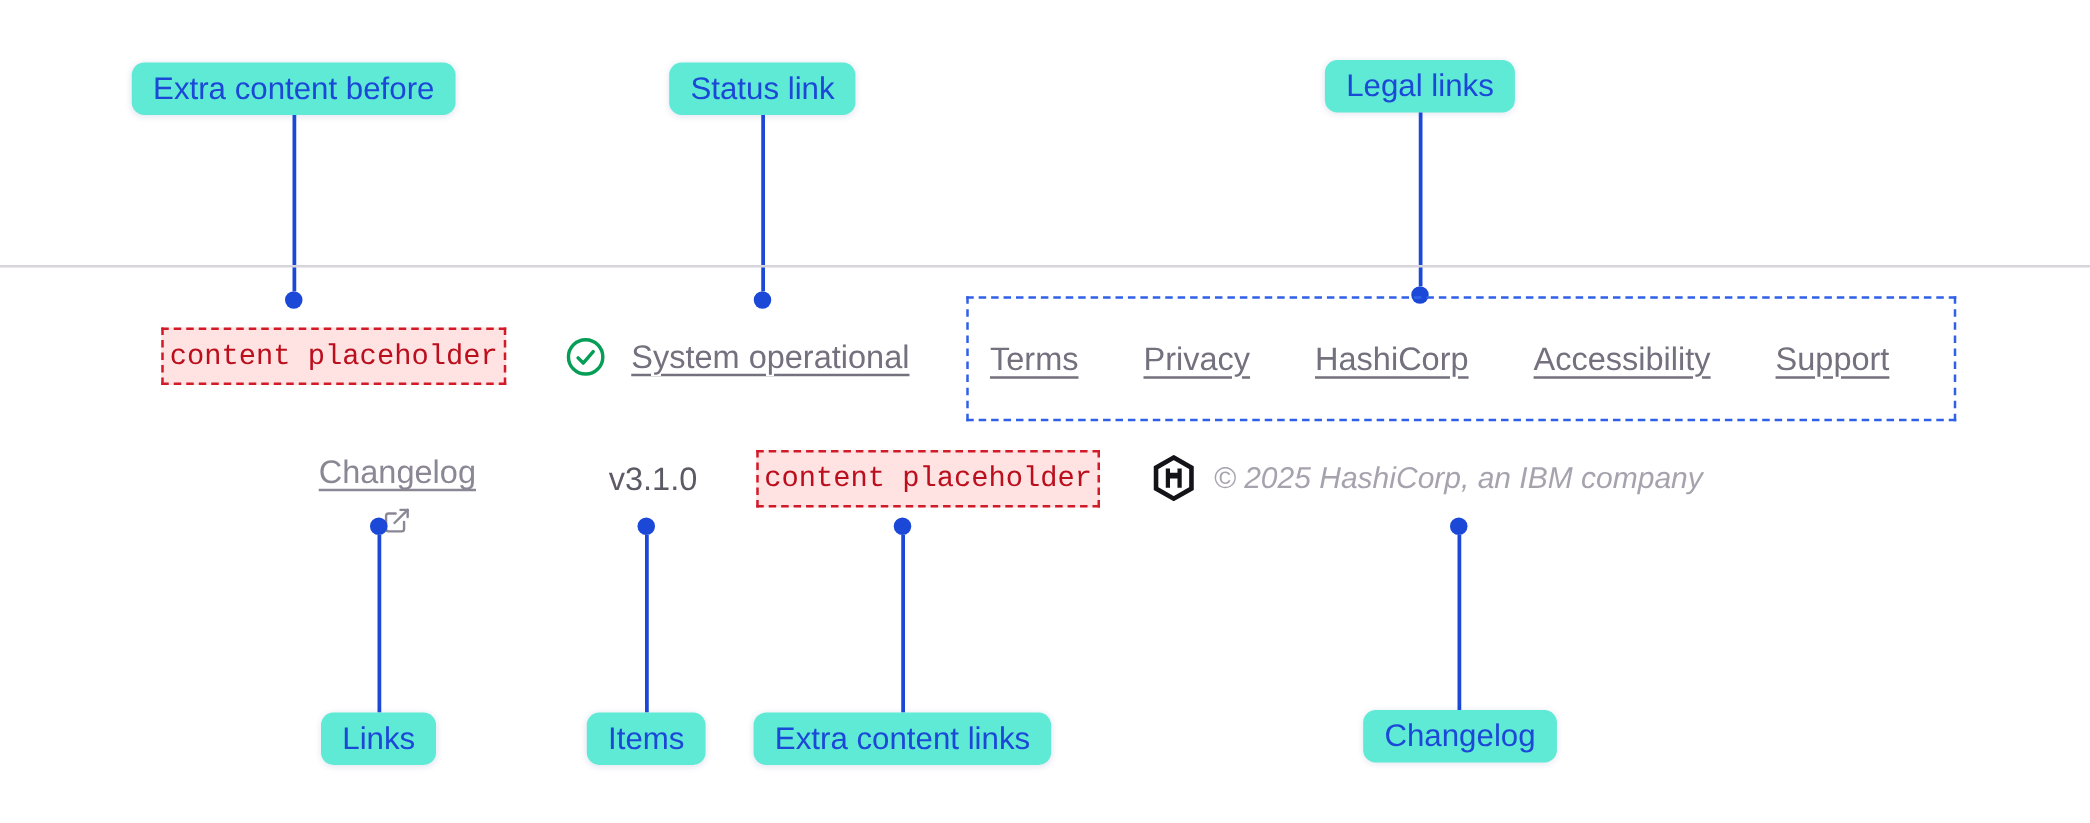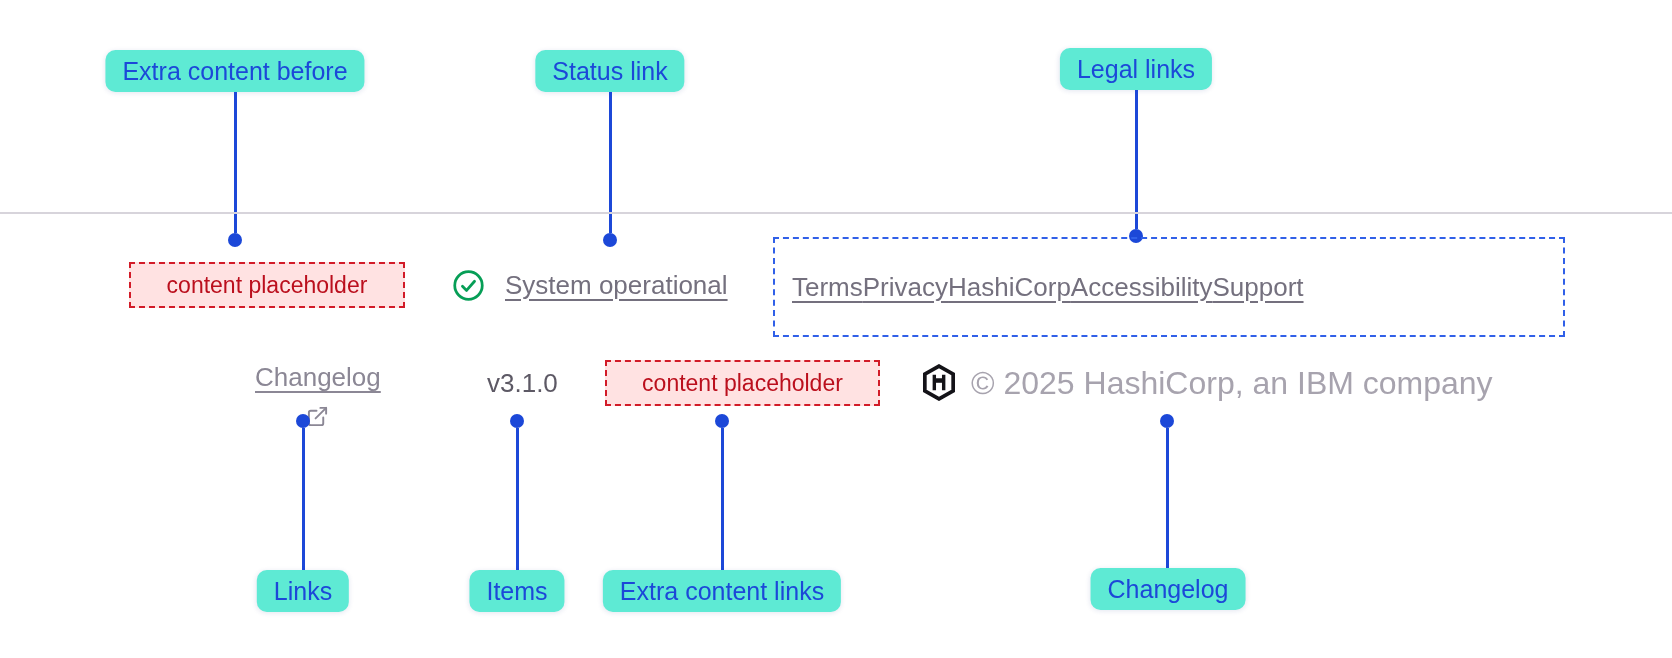--- a/index.html
+++ b/index.html
@@ -52,21 +52,21 @@
     height: 2px;
     background: #d7d4db;
   }
 
   .placeholder {
     position: absolute;
     box-sizing: border-box;
     border: 2px dashed #d21b28;
     background: #ffe2e2;
     color: #bb0f1d;
-    font-family: Liberation Sans, sans-serif;
+    font-family: Liberation Mono, monospace;
     font-size: 23px;
     display: flex;
     align-items: center;
     justify-content: center;
     white-space: nowrap;
     overflow: hidden;
   }
   .ph-before { left: 129px; top: 262px; width: 276px; height: 46px; }
   .ph-after  { left: 605px; top: 360px; width: 275px; height: 46px; }
 
@@ -85,35 +85,36 @@
     cursor: pointer;
   }
 
   .legal-box {
     position: absolute;
     box-sizing: border-box;
     left: 773px; top: 237px; width: 792px; height: 100px;
     border: 2px dashed #3060e8;
     display: flex;
     align-items: center;
+    gap: 52px;
     padding-left: 17px;
   }
 
   .row2-item { position: absolute; top: 368px; line-height: 30px; white-space: nowrap; }
   .changelog-group {
     position: absolute;
     left: 255px; top: 362px; height: 42px;
     display: flex; align-items: center; gap: 12px;
     color: #8b8795;
     flex-direction: column;
   }
   .changelog-group .gray-link { color: #8b8795; }
   .version { left: 487px; color: #5d5965; font-size: 26px; }
   .logo { position: absolute; left: 922px; top: 364px; display: flex; color: #141318; }
-  .copyright-text { left: 971px; color: #a7a3ae; font-size: 32px; }
+  .copyright-text { left: 971px; color: #a7a3ae; font-size: 24px; font-style: italic; }
 </style>
 </head>
 <body>
 
 <div class="canvas">
 
   <div class="tag" style="left:235px; top:50px">Extra content before</div>
   <div class="tag" style="left:610px; top:50px">Status link</div>
   <div class="tag" style="left:1136px; top:48px">Legal links</div>
 

